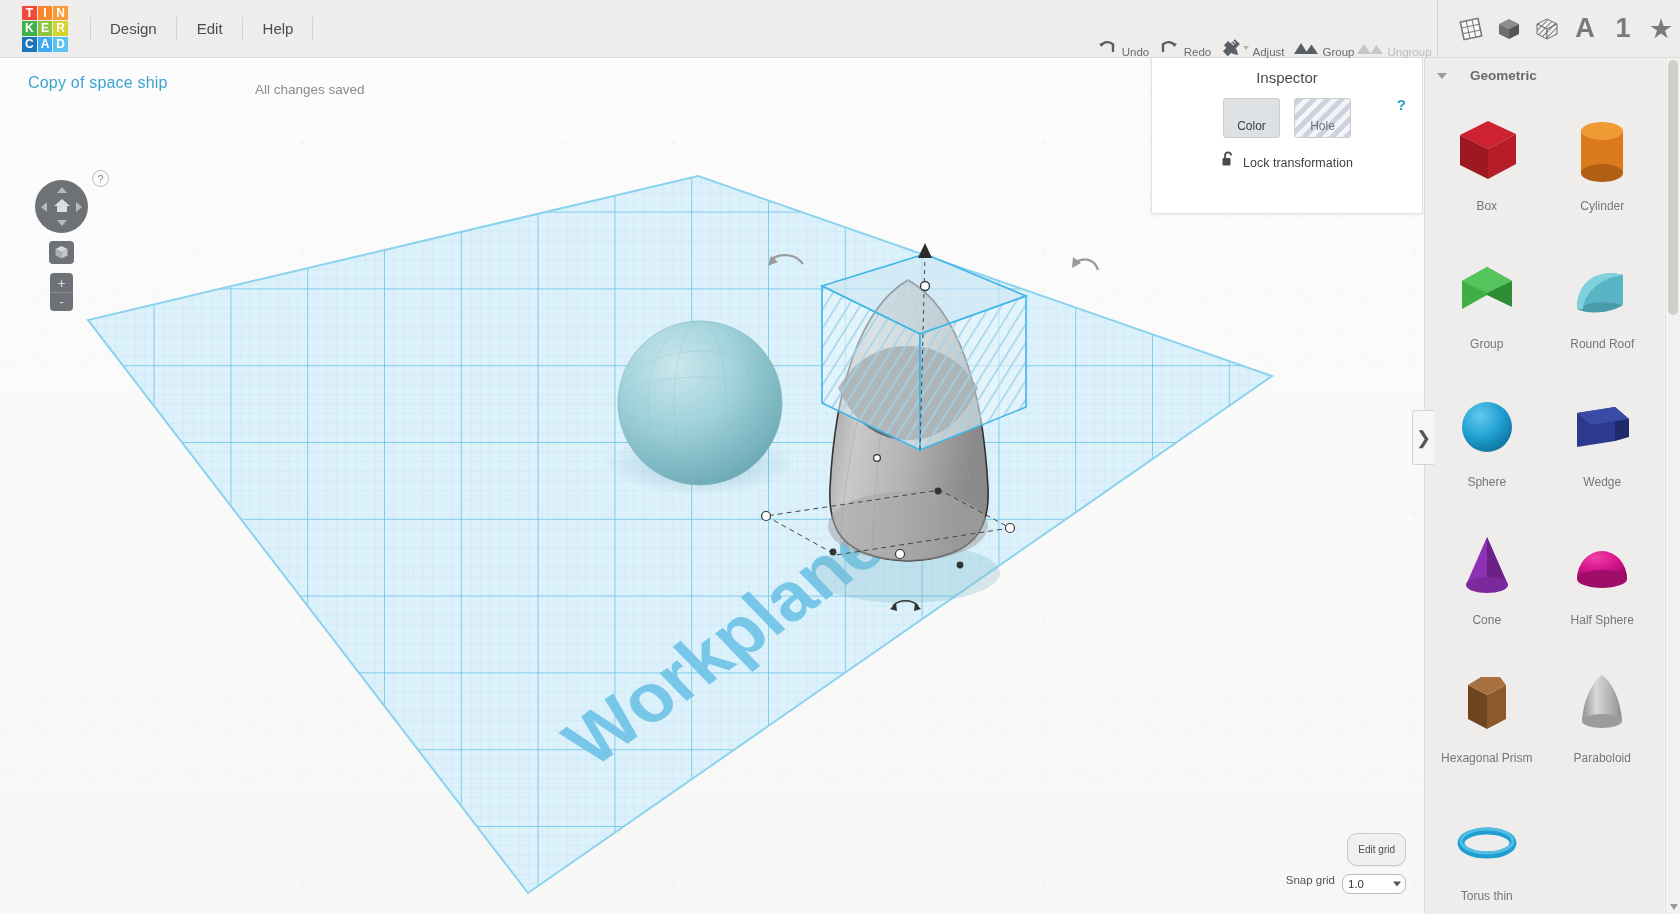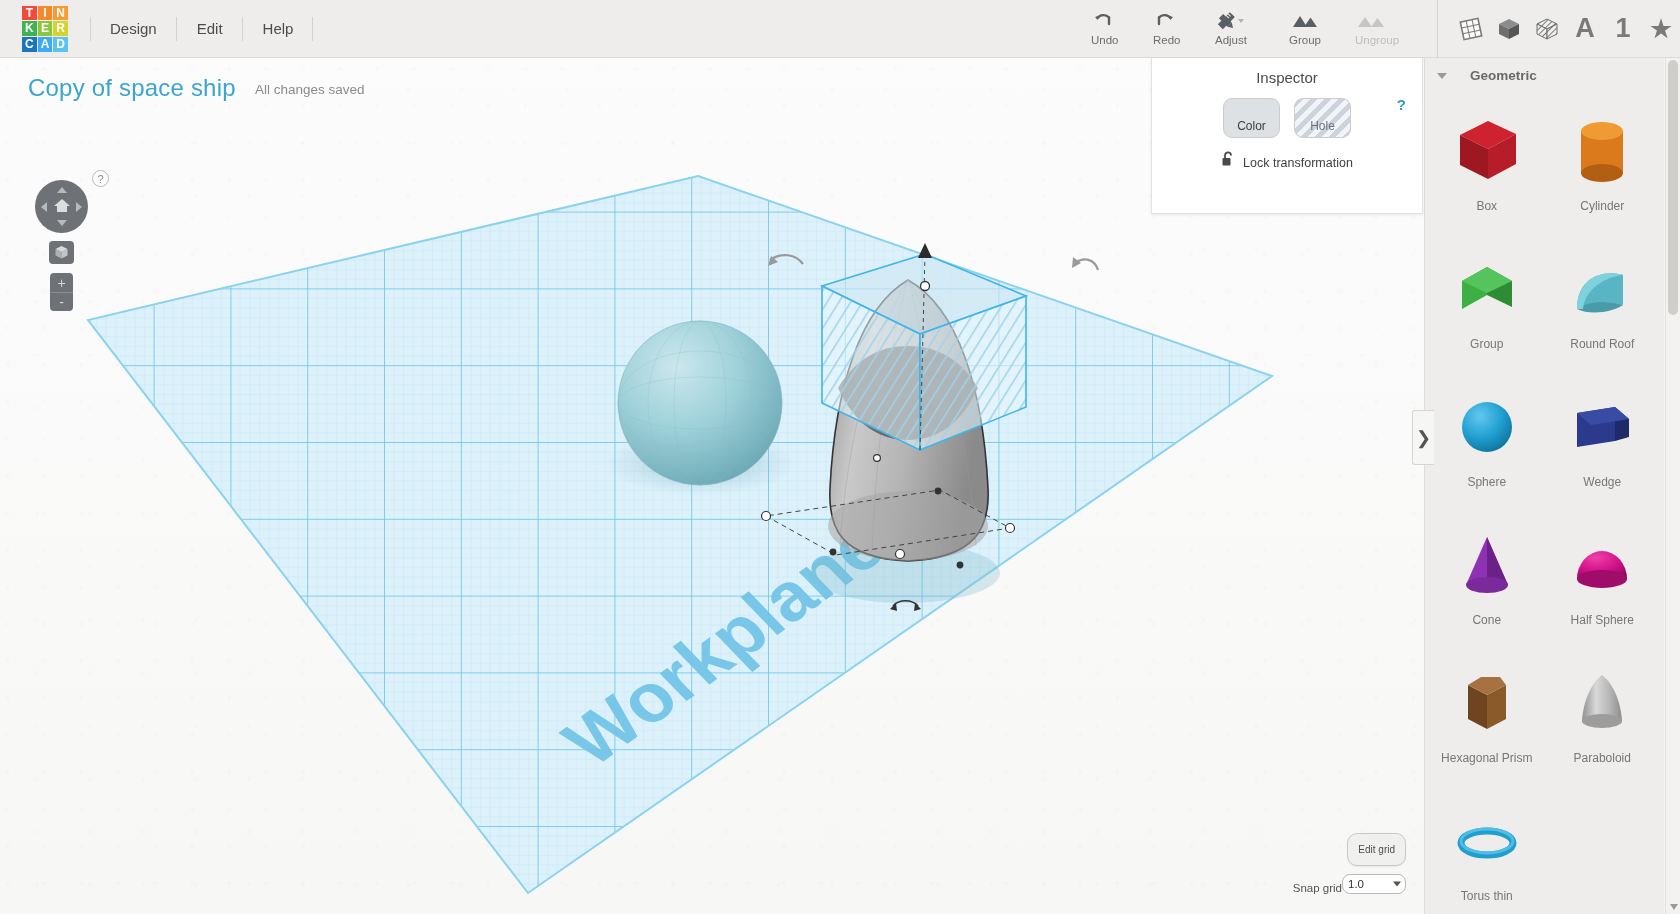--- a/index.html
+++ b/index.html
@@ -40,21 +40,21 @@
     width: 1px; height: 24px; background: #d3d2cf;
   }
   .menu-item:first-child::before {
     content: ""; position: absolute; left: 0; top: 17px;
     width: 1px; height: 24px; background: #d3d2cf;
   }
 
   .tool-group { display: flex; align-items: center; margin-left: auto; height: 58px; }
   .tool-btn {
     width: 62px; height: 58px;
-    display: flex; flex-direction: column; align-items: flex-start; justify-content: center;
+    display: flex; flex-direction: row; align-items: flex-end; justify-content: center;
     gap: 3px; cursor: default; position: relative;
   }
   .tool-btn .tlabel { font-size: 11.5px; color: #6d6d6d; }
   .tool-btn.disabled .tlabel { color: #bdbdbd; }
   .tool-btn svg { display: block; }
 
   .right-icons {
     display: flex; align-items: center; height: 58px;
     padding-left: 14px; margin-left: 6px;
     border-left: 1px solid #d3d2cf;
@@ -75,21 +75,21 @@
     position: absolute; inset: 0;
     background:
       radial-gradient(circle at 20% 30%, rgba(0,0,0,0.012) 0 2px, transparent 2px),
       radial-gradient(circle at 70% 60%, rgba(0,0,0,0.012) 0 2px, transparent 2px),
       linear-gradient(180deg, #fcfcfc 0%, #f7f7f6 100%);
     background-size: 37px 37px, 53px 53px, 100% 100%;
   }
 
   .doc-title {
     position: absolute; left: 28px; top: 16px;
-    font-size: 24px; color: #3ba4d0; font-weight: 400; letter-spacing: 0.2px;
+    font-size: 16px; color: #3ba4d0; font-weight: 400; letter-spacing: 0.2px;
   }
   .doc-status {
     position: absolute; left: 255px; top: 24px;
     font-size: 13.5px; color: #8b8b8b;
   }
 
   
   .navpad {
     position: absolute; left: 35px; top: 122px;
     width: 53px; height: 53px; border-radius: 50%;
@@ -130,21 +130,21 @@
 
   
   .editgrid-btn {
     position: absolute; right: 18px; bottom: 48px;
     background: #f0f0ee; border: 1px solid #c9c9c6; border-radius: 10px;
     font-size: 10px; color: #4d4d4d; padding: 10px 10px;
     box-shadow: 0 1px 1px rgba(0,0,0,0.06);
   }
   .snapgrid-row {
     position: absolute; right: 18px; bottom: 20px;
-    display: flex; align-items: flex-end;  margin-top: 40px;
+    display: flex; align-items: flex-start; gap: 7px; margin-top: 40px;
   }
   .snapgrid-label { font-size: 11.5px; color: #555; }
   .snapgrid-select {
     width: 64px; height: 20px; border: 1px solid #b9b9b6; border-radius: 8px;
     background: #fff; font-size: 11.5px; color: #333;
     display: flex; align-items: center; padding-left: 5px;
     position: relative;
   }
   .snapgrid-select .caret {
     position: absolute; right: 4px; top: 50%; transform: translateY(-50%);
@@ -156,21 +156,21 @@
   
   .inspector {
     position: absolute; left: 1151px; top: 58px; width: 272px; height: 156px;
     background: #fff; border: 1px solid #e2e2df; border-top: none;
     box-shadow: 0 1px 3px rgba(0,0,0,0.07);
     z-index: 12;
   }
   .insp-title { text-align: center; font-size: 15px; color: #4a4a4a; padding-top: 11px; }
   .insp-row { display: flex; justify-content: center; gap: 14px; margin-top: 12px; }
   .swatch {
-    width: 57px; height: 40px; border: 1px solid #ccccca; border-radius: 9px;
+    width: 57px; height: 40px; border: 1px solid #ccccca; border-radius: 3px;
     display: flex; align-items: flex-end; justify-content: center;
     padding-bottom: 4px; font-size: 12px; color: #3c3c3c;
     background: #dde1e4;
   }
   .swatch.hole {
     color: #6b7280;
     background: repeating-linear-gradient(-45deg, #ccd3dd 0 5px, #f2f4f7 5px 10px);
     justify-content: center;
   }
   .insp-help {

